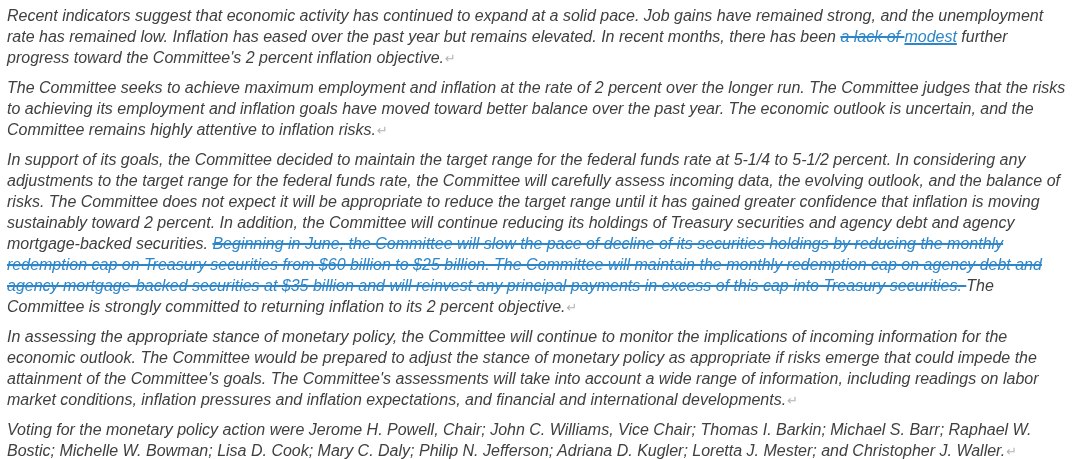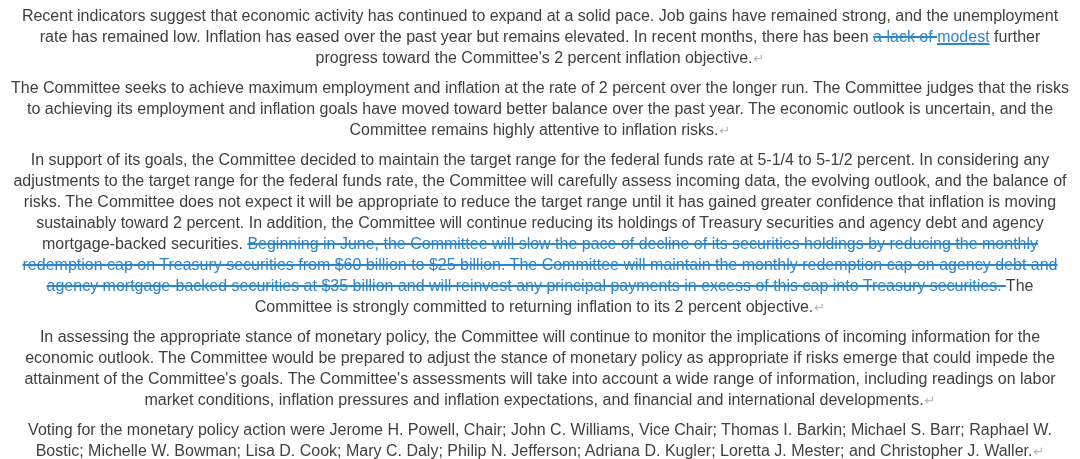--- a/index.html
+++ b/index.html
@@ -14,21 +14,22 @@
   .doc {
     font-family: "Liberation Sans", "DejaVu Sans", sans-serif;
     font-size: 16px;
     line-height: 21px;
     color: var(--text-color, #404040);
     padding: 5px 7px 0 7px;
     width: 1080px;
   }
   .para {
     margin: 0 0 8px 0;
-    text-align: center;
+    text-align: left;
+    font-style: italic;
   }
   .run-normal {
     color: var(--text-color, #404040);
   }
   .run-deletion {
     color: var(--change-color, #2e86c8);
     text-decoration: line-through;
     text-decoration-thickness: 1.5px;
   }
   .run-insertion {

